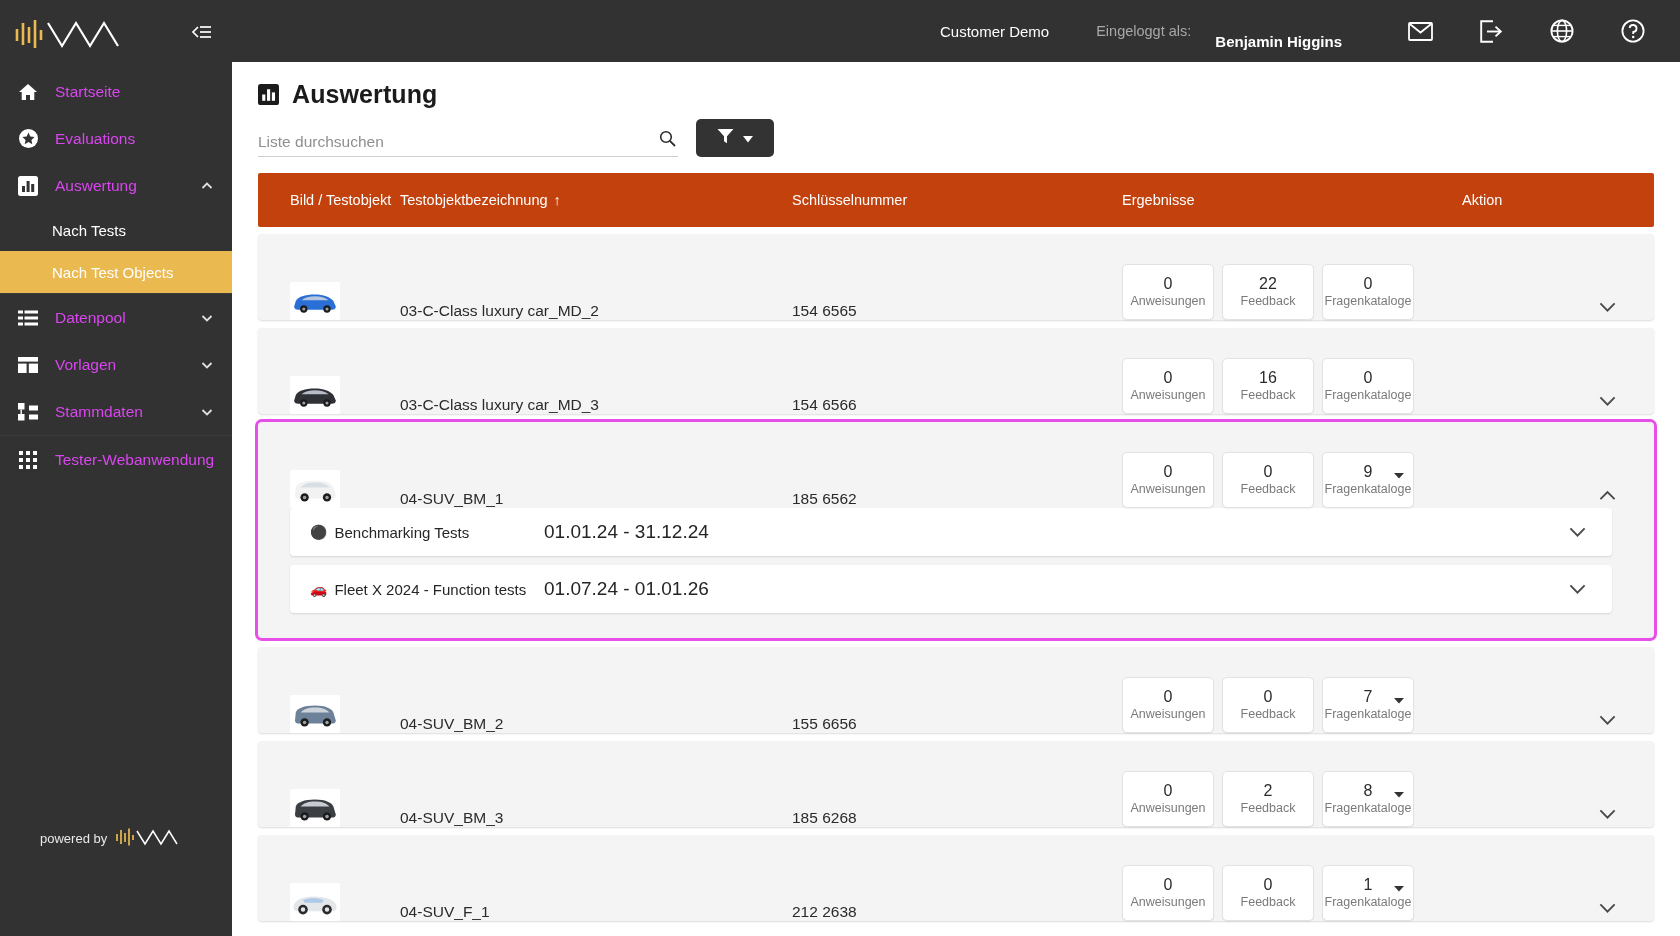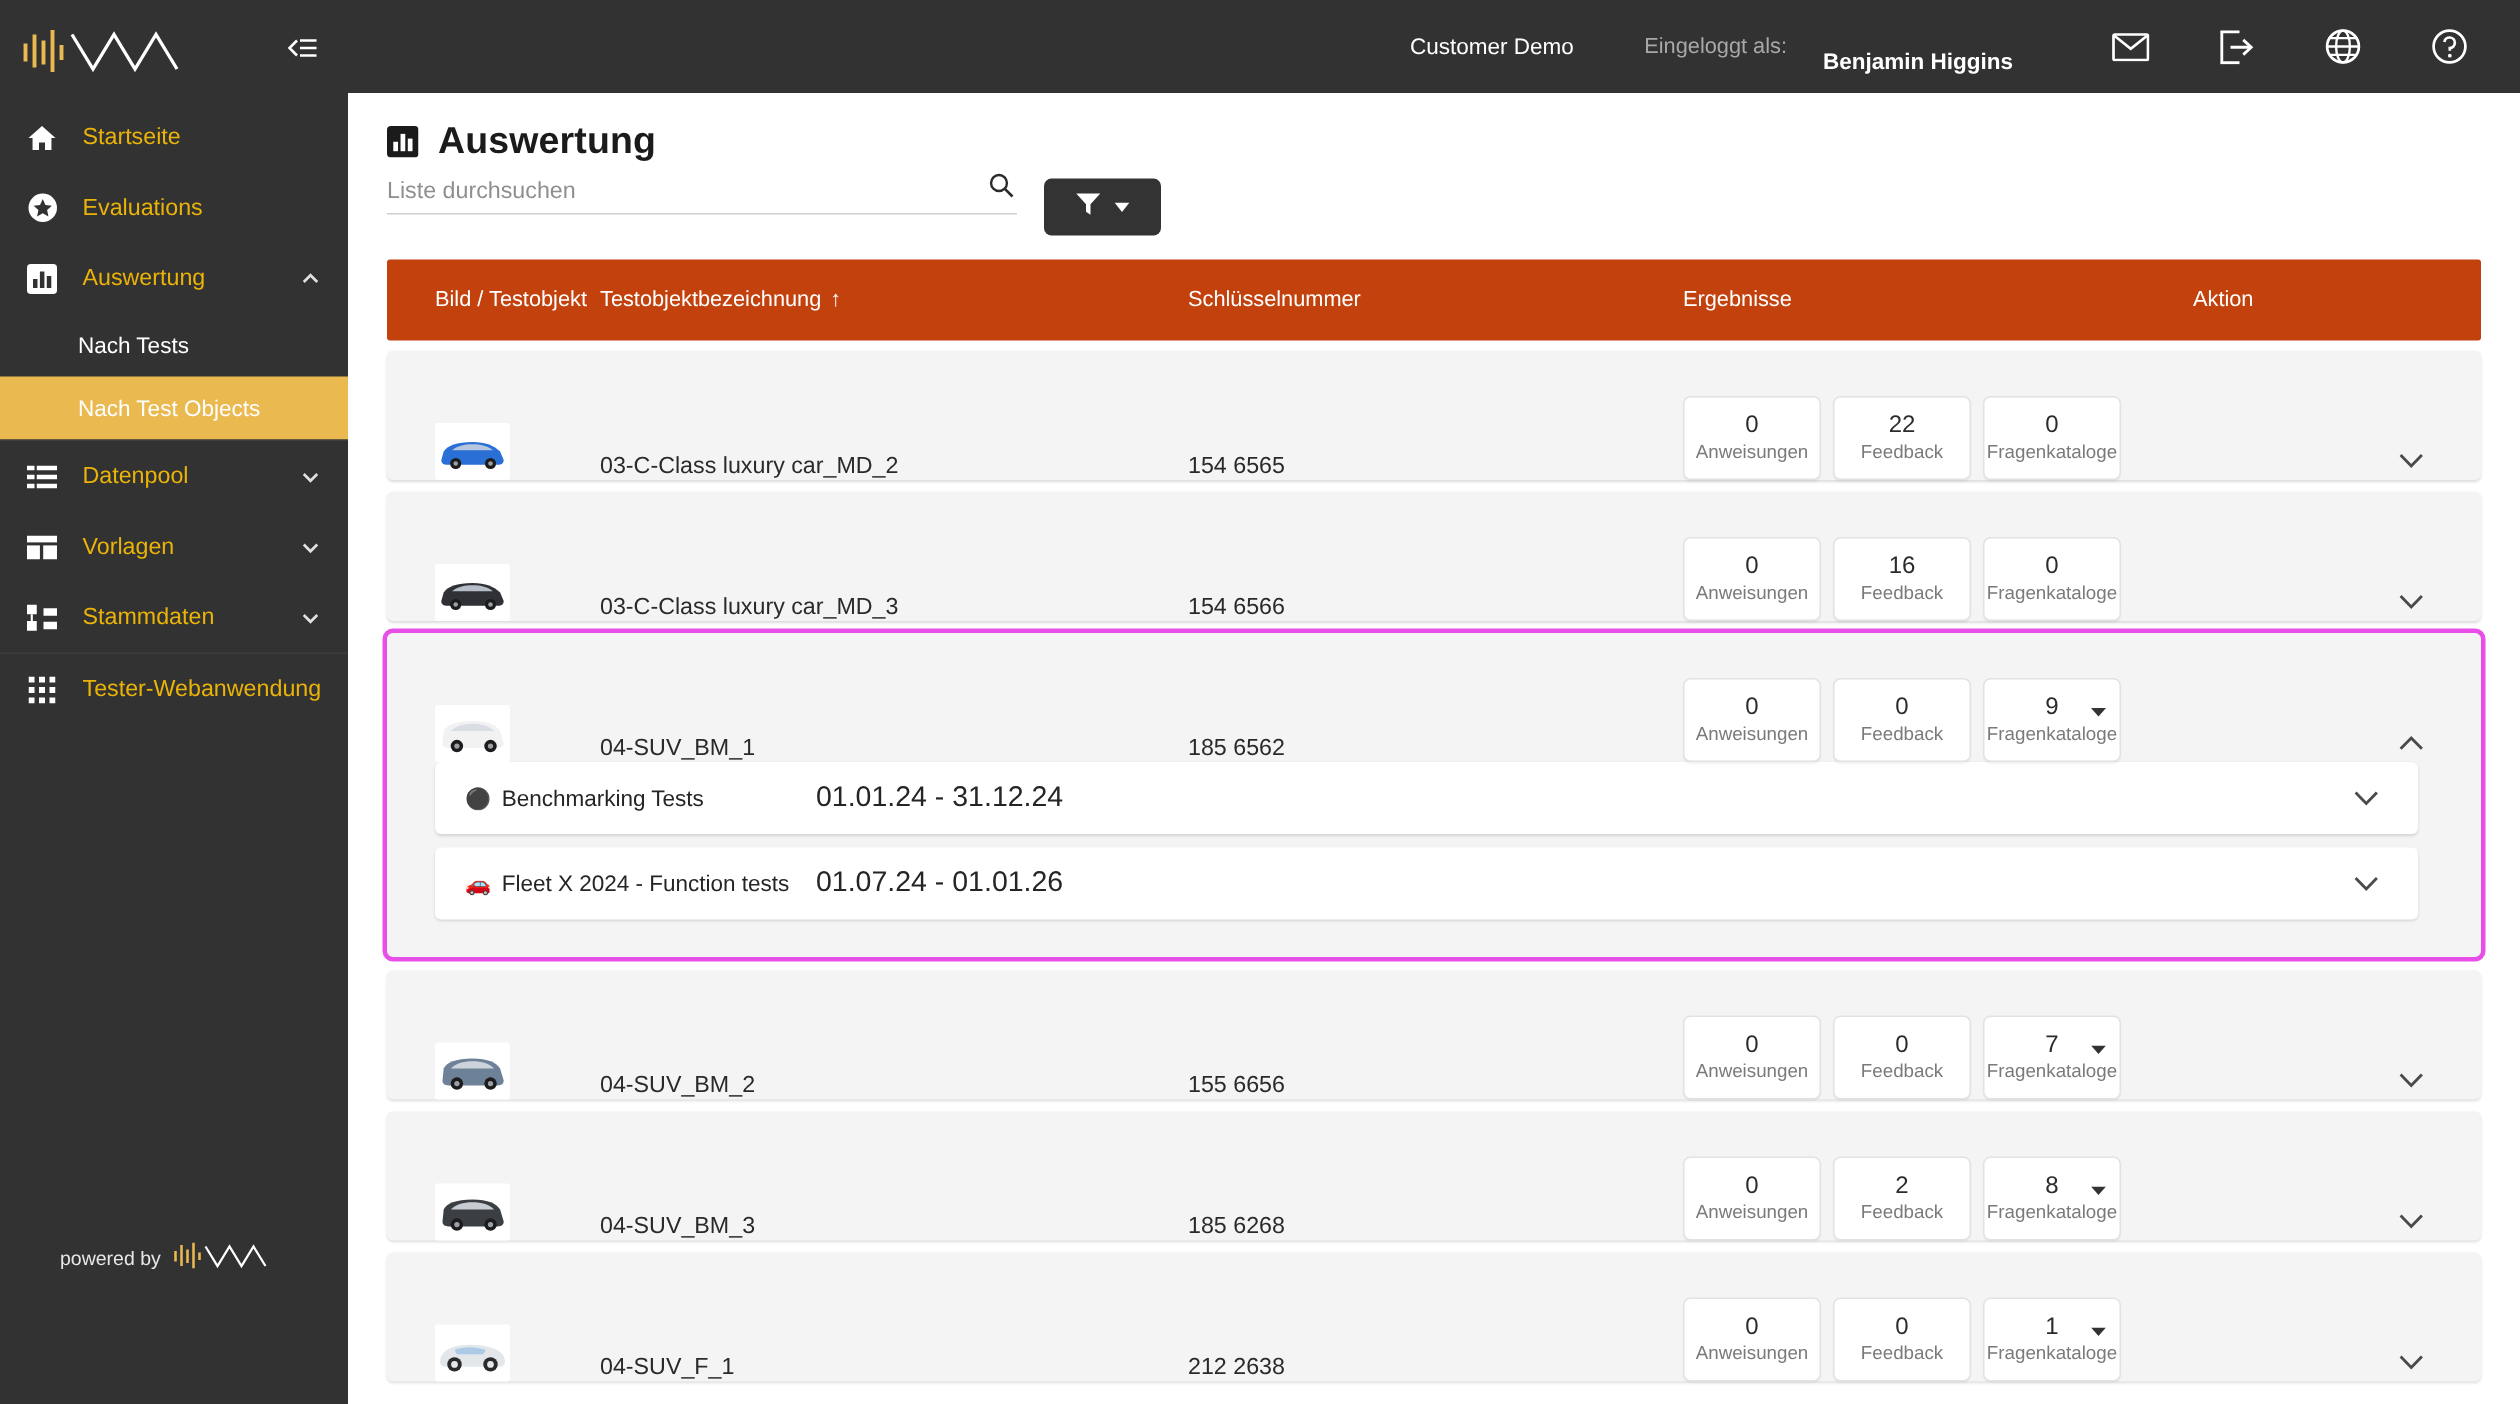--- a/index.html
+++ b/index.html
@@ -24,21 +24,21 @@
     padding: 0 18px 0 14px; justify-content: space-between;
   }
   .logo { display: flex; align-items: flex-end; height: 38px; }
   .logo svg { display: block; }
   .collapse-btn { width: 26px; height: 26px; display:flex; align-items:center; justify-content:center; cursor: pointer; }
 
   .nav { padding-top: 4px; }
   .nav-item {
     display: flex; align-items: center; gap: 16px;
     height: 47px; padding: 0 18px 0 17px;
-    font-size: 15.5px; color: #eab308; cursor: pointer;
+    font-size: 15.5px; color: #d946ef; cursor: pointer;
     position: relative;
   }
   .nav-item .ic { width: 22px; height: 22px; display:flex; align-items:center; justify-content:center; flex: 0 0 22px; }
   .nav-item .lbl { flex: 1 1 auto; white-space: nowrap; }
   .nav-item .chev { width: 14px; height: 14px; opacity: .85; }
   .nav-divider { height: 1px; background: #3d3d3d; }
 
   .sub-item {
     height: 42px; display: flex; align-items: center;
     padding-left: 52px; font-size: 15px; color: #ffffff; cursor: pointer;
@@ -61,21 +61,21 @@
   .tenant { font-size: 15px; color: #fff; margin-right: 30px; cursor: pointer;}
   .loggedin-lbl { font-size: 14.5px; color: #a8a8a8; margin-right: 7px; }
   .loggedin-name { font-size: 15px; font-weight: bold; color: #fff; margin-right: 26px; margin-top: 20px; }
   .tb-icon { width: 38px; height: 38px; display:flex; align-items:center; justify-content:center; margin-left: 16px; cursor: pointer; }
 
   .content { padding: 0 26px 0 26px; background: #fff; height: 874px; }
   .page-title-row { display: flex; align-items: center; gap: 12px; padding: 18px 0 10px 0; }
   .page-title-icon { width: 22px; height: 22px; display: flex; align-items: center; }
   .page-title { font-size: 25px; font-weight: bold; color: #1b1b1b; letter-spacing: .1px; }
 
-  .searchrow { display: flex; align-items: flex-start; gap: 18px; padding-bottom: 16px; }
+  .searchrow { display: flex; align-items: flex-end; gap: 18px; padding-bottom: 16px; }
   .searchwrap { position: relative; width: 420px; border-bottom: 1px solid #cfcfcf; padding-bottom: 5px; display: flex; align-items: center; }
   .searchwrap input {
     border: 0; outline: 0; font-size: 15.5px; width: 100%;
     font-family: "Liberation Sans", sans-serif; color: #333; background: transparent;
   }
   .searchwrap input::placeholder { color: #8f8f8f; }
   .search-icon { position: absolute; right: 2px; bottom: 5px; }
   .filter-btn {
     background: #333333; border-radius: 5px; height: 38px; width: 78px;
     display: flex; align-items: center; justify-content: center; gap: 9px; cursor: pointer;

